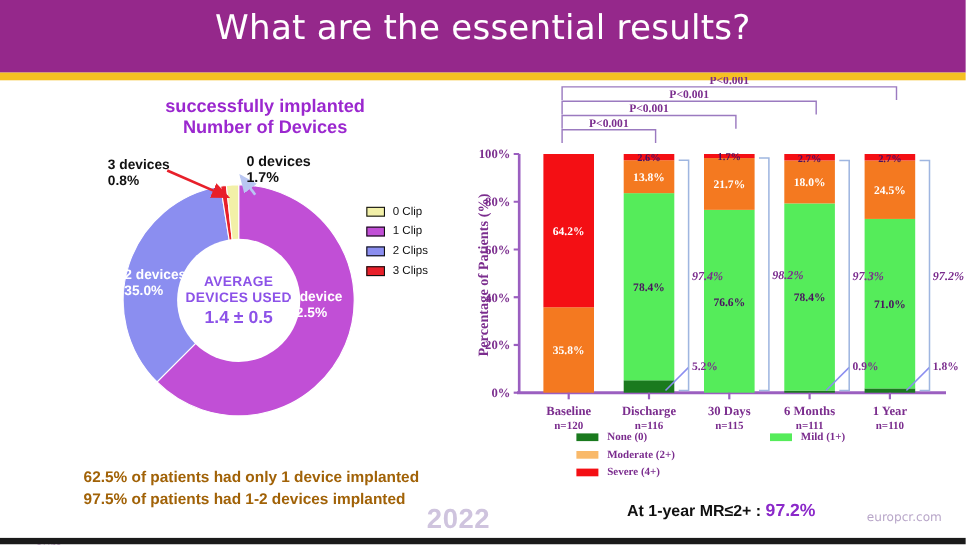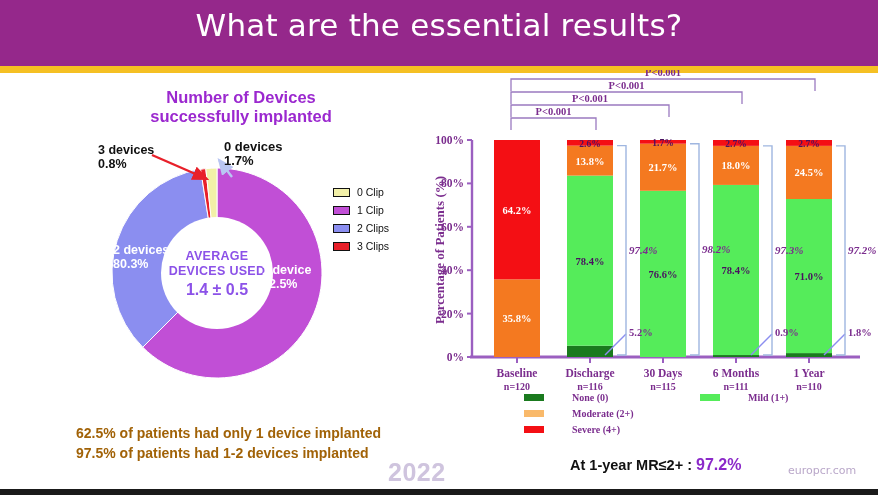--- a/index.html
+++ b/index.html
@@ -108,36 +108,36 @@
   }
 
   .bottom-rule {
     position: absolute; left: 0; top: 489px; width: 878px; height: 6px;
     background: #1a1a1a;
   }
 
   
   .blegend { position: absolute; left: 524px; top: 392px; width: 354px; }
   .blegend-row { display: flex; align-items: center; margin-bottom: 5px; }
-  .blegend-cell { display: flex; align-items: center; width: 176px; gap: 20px; }
+  .blegend-cell { display: flex; align-items: center; width: 176px; }
   .blegend-sw { width: 20px; height: 7px; margin-right: 8px; flex: none; }
   .blegend-txt { font-size: 10px; font-weight: bold; color: #7b2d8e; white-space: nowrap;
                  font-family: "Liberation Serif", serif; }
 </style>
 </head>
 <body>
 
 <div class="header">
   <div class="header-title">What are the essential results?</div>
 </div>
 <div class="header-rule"></div>
 
 <div class="donut-title">
+  <div>successfully implanted</div>
   <div>Number of Devices</div>
-  <div>successfully implanted</div>
 </div>
 
 <div class="donut-wrap">
   <svg class="donut-svg" viewBox="0 0 210 210">
     <g id="donut-slices">
         <path d="M 105 105 L 105 0 A 105 105 0 1 1 30.75378797541252 179.2462120245875 Z" fill="#c14fd6" stroke="#ffffff" stroke-width="1"></path>
         <path d="M 105 105 L 30.75378797541252 179.2462120245875 A 105 105 0 0 1 88.57438117077574 1.2927242375105408 Z" fill="#8b8ef0" stroke="#ffffff" stroke-width="1"></path>
         <path d="M 105 105 L 88.57438117077574 1.2927242375105408 A 105 105 0 0 1 93.80582880109765 0.5984170083151241 Z" fill="#e8202a" stroke="#ffffff" stroke-width="1"></path>
         <path d="M 105 105 L 93.80582880109765 0.5984170083151241 A 105 105 0 0 1 104.99999999999999 0 Z" fill="#f2f0a8" stroke="#ffffff" stroke-width="1"></path>
       </g>
@@ -166,21 +166,21 @@
 <div class="lbl lbl-3dev">
   <div>3 devices</div>
   <div>0.8%</div>
 </div>
 <div class="lbl lbl-0dev">
   <div>0 devices</div>
   <div>1.7%</div>
 </div>
 <div class="lbl lbl-2dev">
   <div>2 devices</div>
-  <div>80.3%</div>
+  <div>35.0%</div>
 </div>
 <div class="lbl lbl-1dev">
   <div>1 device</div>
   <div>62.5%</div>
 </div>
 
 <div class="dlegend">
     <div class="dlegend-row">
       <span class="dlegend-sw" style="background: rgb(242, 240, 168);"></span>
       <span class="dlegend-txt">0 Clip</span>

